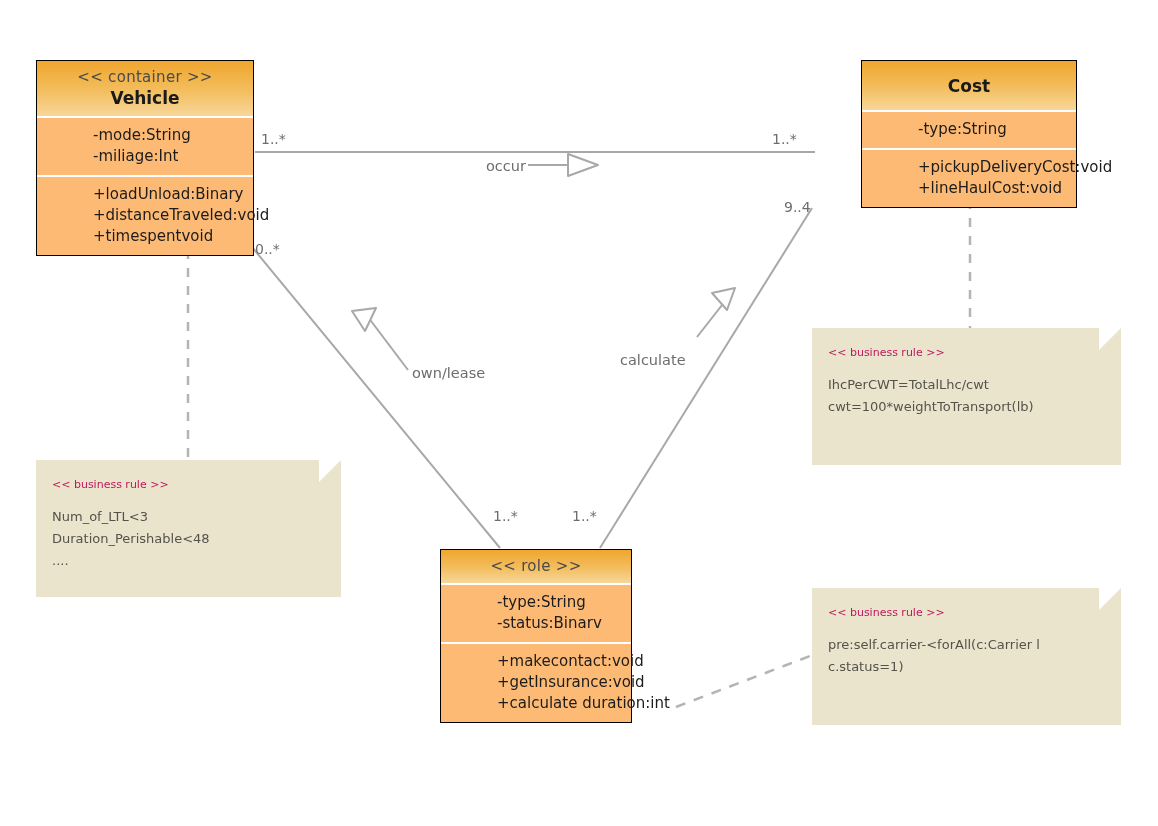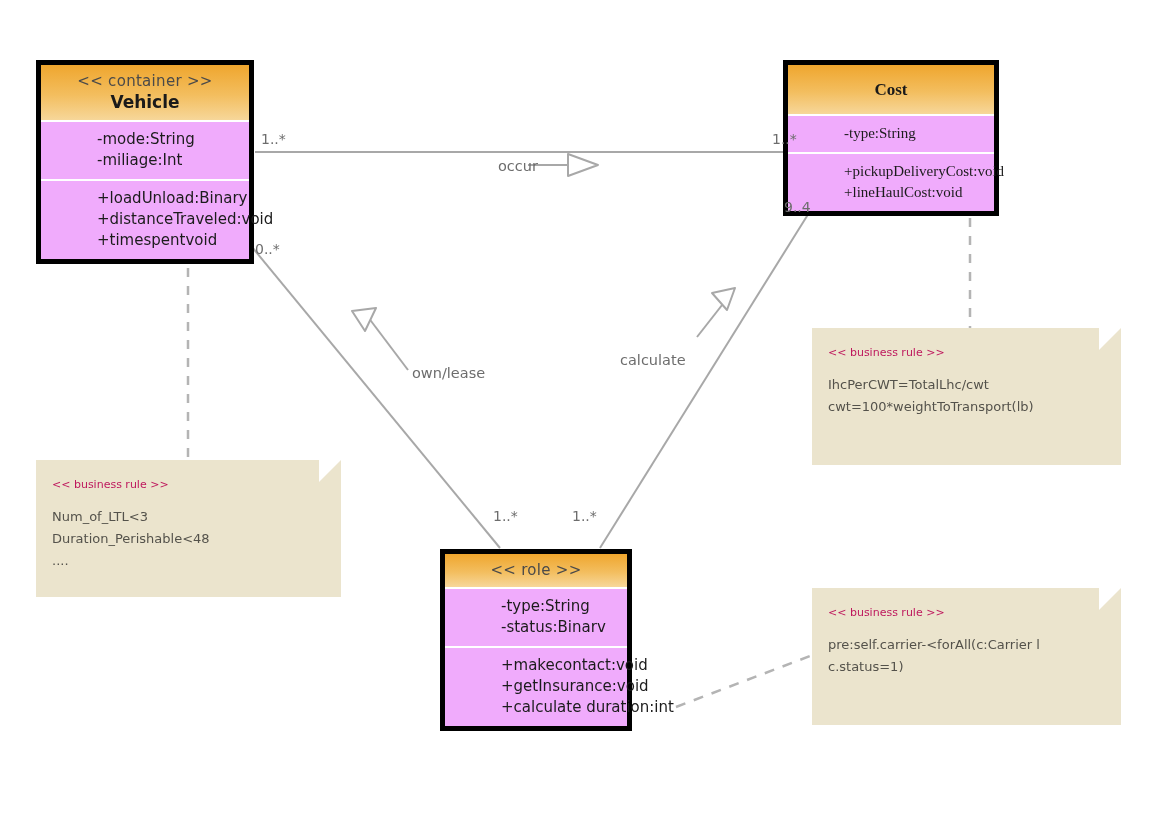--- a/index.html
+++ b/index.html
@@ -23,22 +23,22 @@
     top: 0;
     width: 1158px;
     height: 826px;
     pointer-events: none;
   }
 
   
   .uml-class {
     position: absolute;
     box-sizing: border-box;
-    background: #f0abfc;
-    border: 5px solid #000000;
+    background: #fdba74;
+    border: 1px solid #000000;
   }
   .uml-header {
     background: linear-gradient(to bottom, #efa62e 0%, #f3be5f 55%, #f7d79a 100%);
     text-align: center;
     padding: 6px 6px 7px 6px;
     border-bottom: 2px solid #ffffff;
   }
   .uml-stereotype {
     font-size: 15px;
     color: #4a4a4a;
@@ -159,21 +159,21 @@
       <div class="uml-line">-mode:String</div>
       <div class="uml-line">-miliage:Int</div>
     </div>
     <div class="uml-compartment">
       <div class="uml-line">+loadUnload:Binary</div>
       <div class="uml-line">+distanceTraveled:void</div>
       <div class="uml-line">+timespentvoid</div>
     </div>
   </div>
 
-  <div class="uml-class" style="left:783px; top:60px; width:216px;font-family:Liberation Serif, serif;">
+  <div class="uml-class" style="left:861px; top:60px; width:216px;">
     <div class="uml-header" style="padding-top:14px; padding-bottom:13px;">
       <div class="uml-name">Cost</div>
     </div>
     <div class="uml-compartment">
       <div class="uml-line">-type:String</div>
     </div>
     <div class="uml-compartment">
       <div class="uml-line">+pickupDeliveryCost:void</div>
       <div class="uml-line">+lineHaulCost:void</div>
     </div>
@@ -209,21 +209,21 @@
     <div class="note-line">cwt=100*weightToTransport(lb)</div>
   </div>
 
   <div class="uml-note" style="left:812px; top:588px; width:309px; height:137px;">
     <div class="note-fold"></div>
     <div class="note-stereotype">&lt;&lt; business rule &gt;&gt;</div>
     <div class="note-line">pre:self.carrier-&lt;forAll(c:Carrier l</div>
     <div class="note-line">c.status=1)</div>
   </div>
 
-  <div class="edge-label" style="left:498px; top:158px;">occur</div>
+  <div class="edge-label" style="left:486px; top:158px;">occur</div>
   <div class="edge-label" style="left:412px; top:365px;">own/lease</div>
   <div class="edge-label" style="left:620px; top:331px;margin-top:21px;">calculate</div>
 
   <div class="mult-label" style="left:261px; top:131px;">1..*</div>
   <div class="mult-label" style="left:772px; top:131px;">1..*</div>
   <div class="mult-label" style="left:255px; top:241px;">0..*</div>
   <div class="mult-label" style="left:784px; top:199px;">9..4</div>
   <div class="mult-label" style="left:493px; top:508px;">1..*</div>
   <div class="mult-label" style="left:572px; top:508px;">1..*</div>
 

